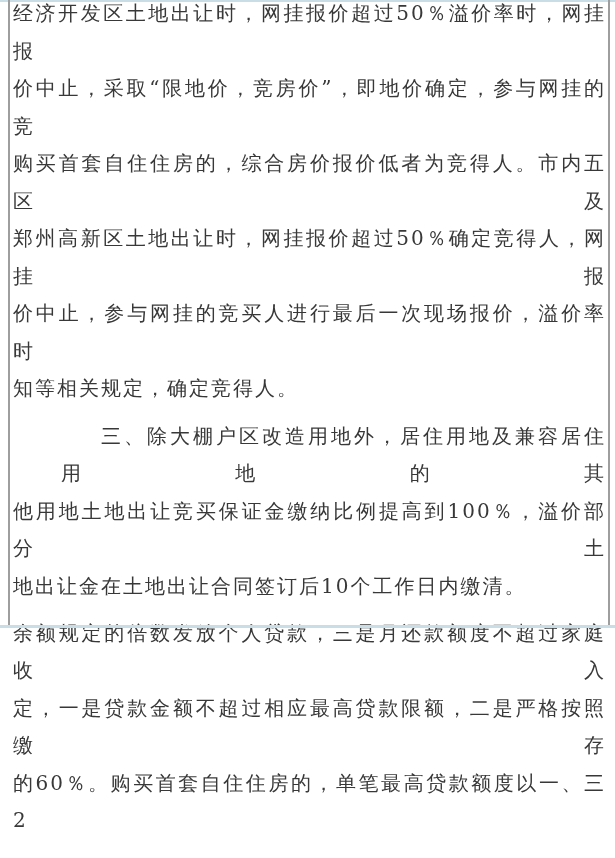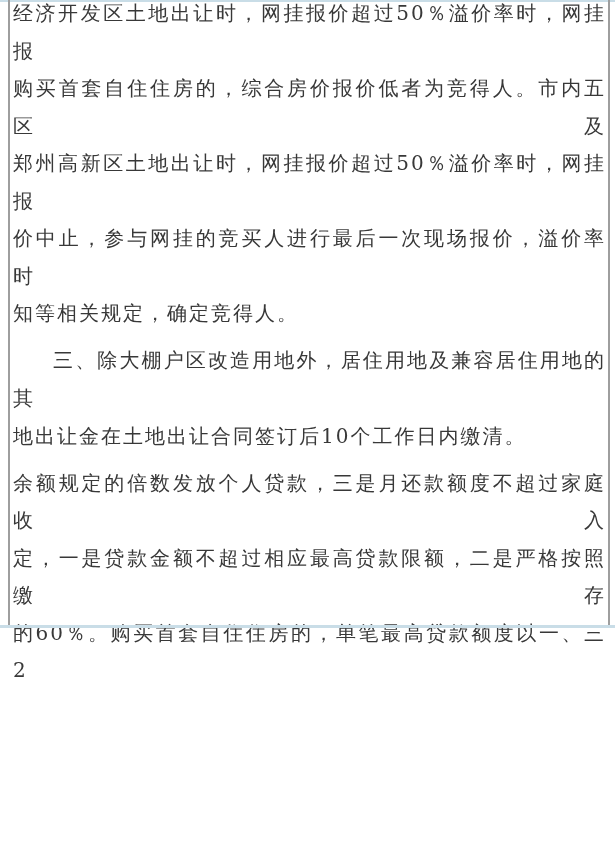--- a/index.html
+++ b/index.html
@@ -44,39 +44,41 @@
     font-family: "DejaVu Serif", "Liberation Serif", serif;
     font-size: 20px;
     line-height: 37.55px;
     letter-spacing: 2px;
     color: var(--text, #383838);
     text-align: justify;
     text-align-last: justify;
     white-space: normal;
   }
   .line.last   { text-align-last: left; }
-  .line.indent { text-indent: 40px; }
+  .line.indent { text-indent: 40px; margin-left: 48px; }
 </style>
 </head>
 <body>
 
 <div class="page">
   <div class="edge-strip top"></div>
   <div class="side-line left"></div>
   <div class="side-line right"></div>
   <div class="content">
       <div class="paragraph">
         <div class="line">经济开发区土地出让时，网挂报价超过50％溢价率时，网挂报</div>
+        <div class="line">价中止，采取“限地价，竞房价”，即地价确定，参与网挂的竞</div>
         <div class="line">购买首套自住住房的，综合房价报价低者为竞得人。市内五区及</div>
-        <div class="line">郑州高新区土地出让时，网挂报价超过50％溢价率时，网挂报</div>
+        <div class="line">郑州高新区土地出让时，网挂报价超过50％确定竞得人，网挂报</div>
         <div class="line">价中止，参与网挂的竞买人进行最后一次现场报价，溢价率时</div>
         <div class="line last">知等相关规定，确定竞得人。</div>
       </div>
       <div class="paragraph">
         <div class="line indent">三、除大棚户区改造用地外，居住用地及兼容居住用地的其</div>
+        <div class="line">他用地土地出让竞买保证金缴纳比例提高到100％，溢价部分土</div>
         <div class="line last">地出让金在土地出让合同签订后10个工作日内缴清。</div>
       </div>
       <div class="paragraph">
         <div class="line">余额规定的倍数发放个人贷款，三是月还款额度不超过家庭收入</div>
         <div class="line">定，一是贷款金额不超过相应最高贷款限额，二是严格按照缴存</div>
         <div class="line">的60％。购买首套自住住房的，单笔最高贷款额度以一、三2</div>
       </div>
     </div>
   <div class="edge-strip bottom"></div>
 </div>

